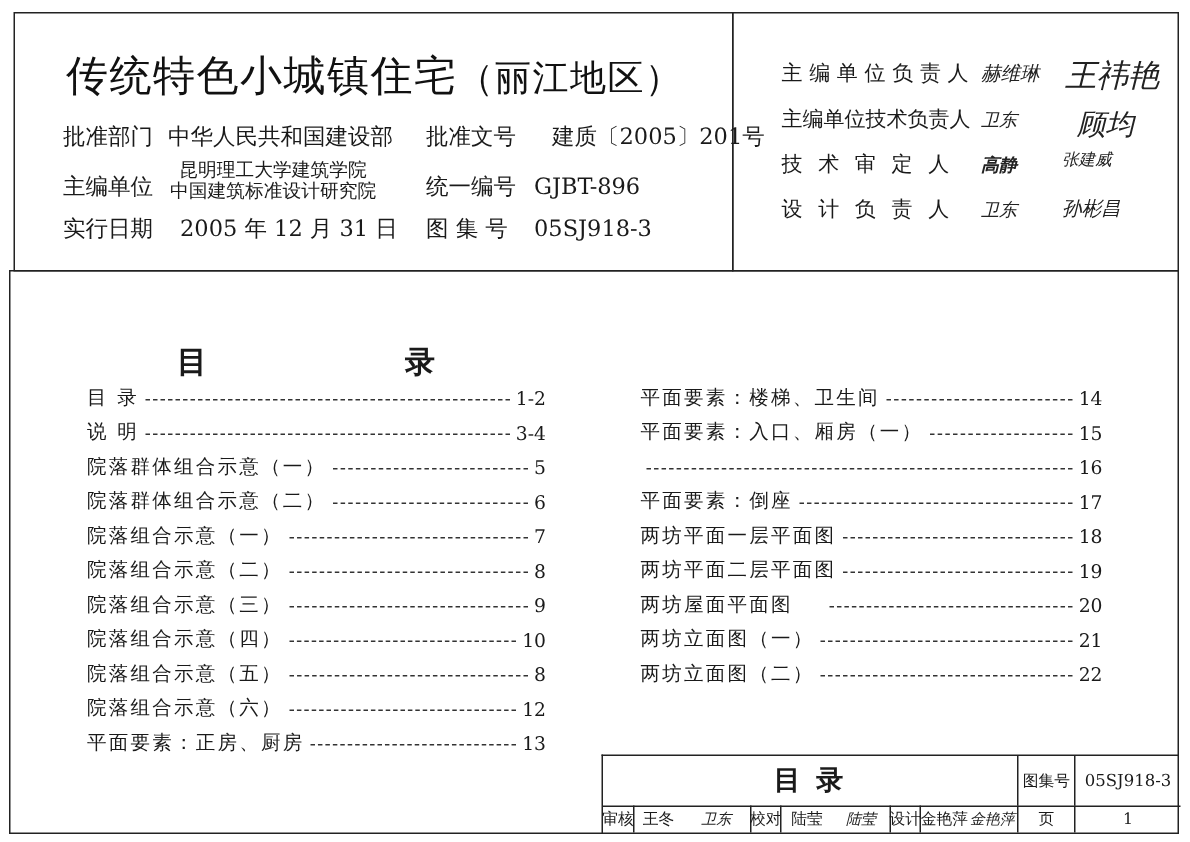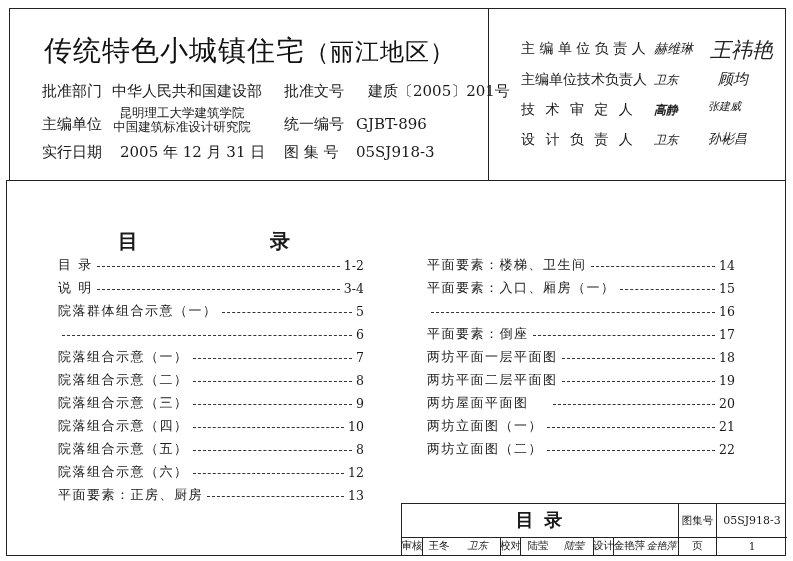--- a/index.html
+++ b/index.html
@@ -55,21 +55,21 @@
 
 <div class="abs info" style="left:284px; top:145px;">图 集 号</div>
 <div class="abs info" style="left:356px; top:145px;">05SJ918-3</div>
 
 <div class="abs resp-label" style="left:521px; top:40px;">主 编 单 位 负 责 人</div>
 <div class="abs sig" style="left:654px; top:40px; font-size:13px;">赫维琳</div>
 <div class="abs sig" style="left:710px; top:36px; font-size:21px;">王祎艳</div>
 
 <div class="abs resp-label" style="left:521px; top:71px;">主编单位技术负责人</div>
 <div class="abs sig" style="left:654px; top:72px; font-size:12px;">卫东</div>
-<div class="abs sig" style="left:718px; top:70px; font-size:15px;">顾均</div>
+<div class="abs sig" style="left:718px; top:70px; font-size:19px;">顾均</div>
 
 <div class="abs resp-label" style="left:521px; top:101px; letter-spacing:3px;">技  术  审  定  人</div>
 <div class="abs sig" style="left:654px; top:102px; font-size:12px; font-weight:bold;">高静</div>
 <div class="abs sig" style="left:708px; top:99px; font-size:11px;">张建威</div>
 
 <div class="abs resp-label" style="left:521px; top:131px; letter-spacing:3px;">设  计  负  责  人</div>
 <div class="abs sig" style="left:654px; top:132px; font-size:12px;">卫东</div>
 <div class="abs sig" style="left:708px; top:130px; font-size:13px;">孙彬昌</div>
 
 <div class="abs toc-heading" style="left:118px; top:228px;">目</div>
@@ -84,20 +84,21 @@
     <span class="label">说   明</span>
     <span class="dash"></span>
     <span class="page">3-4</span>
   </div>
 <div class="toc-row" style="left:58px; top:302px; width:306px;">
     <span class="label">院落群体组合示意（一）</span>
     <span class="dash"></span>
     <span class="page">5</span>
   </div>
 <div class="toc-row" style="left:58px; top:325px; width:306px;">
+    <span class="label">院落群体组合示意（二）</span>
     <span class="dash"></span>
     <span class="page">6</span>
   </div>
 <div class="toc-row" style="left:58px; top:348px; width:306px;">
     <span class="label">院落组合示意（一）</span>
     <span class="dash"></span>
     <span class="page">7</span>
   </div>
 <div class="toc-row" style="left:58px; top:371px; width:306px;">
     <span class="label">院落组合示意（二）</span>

